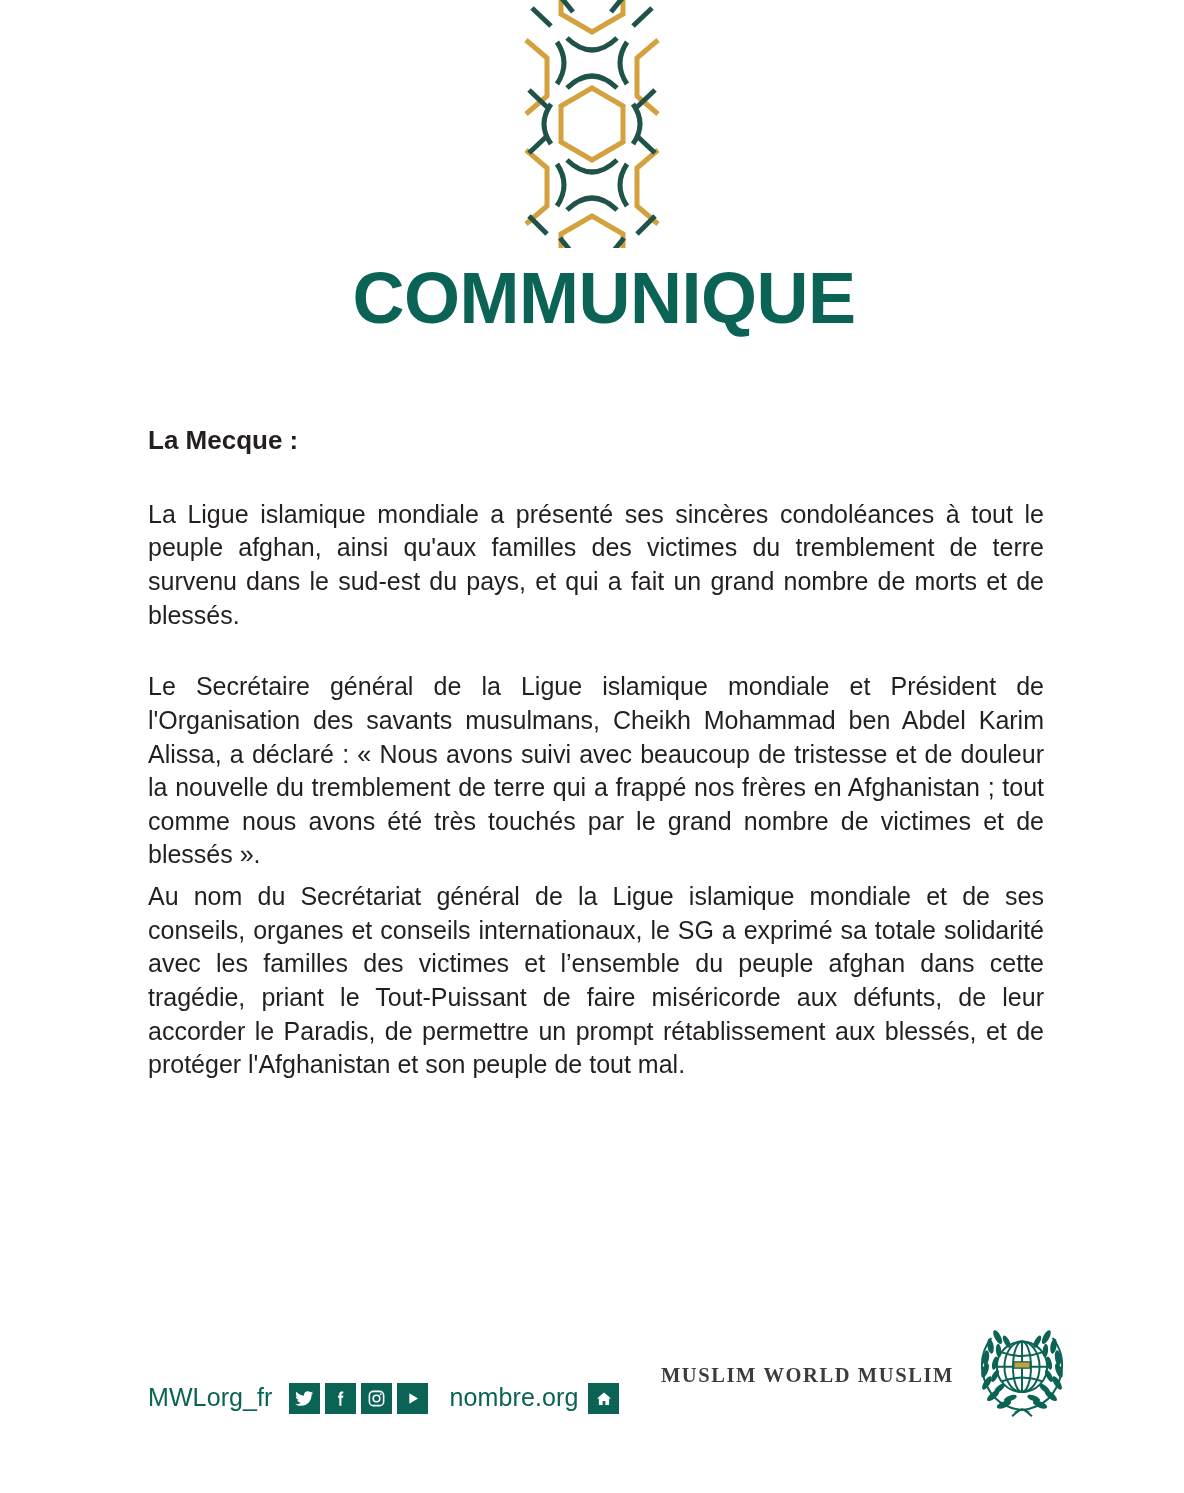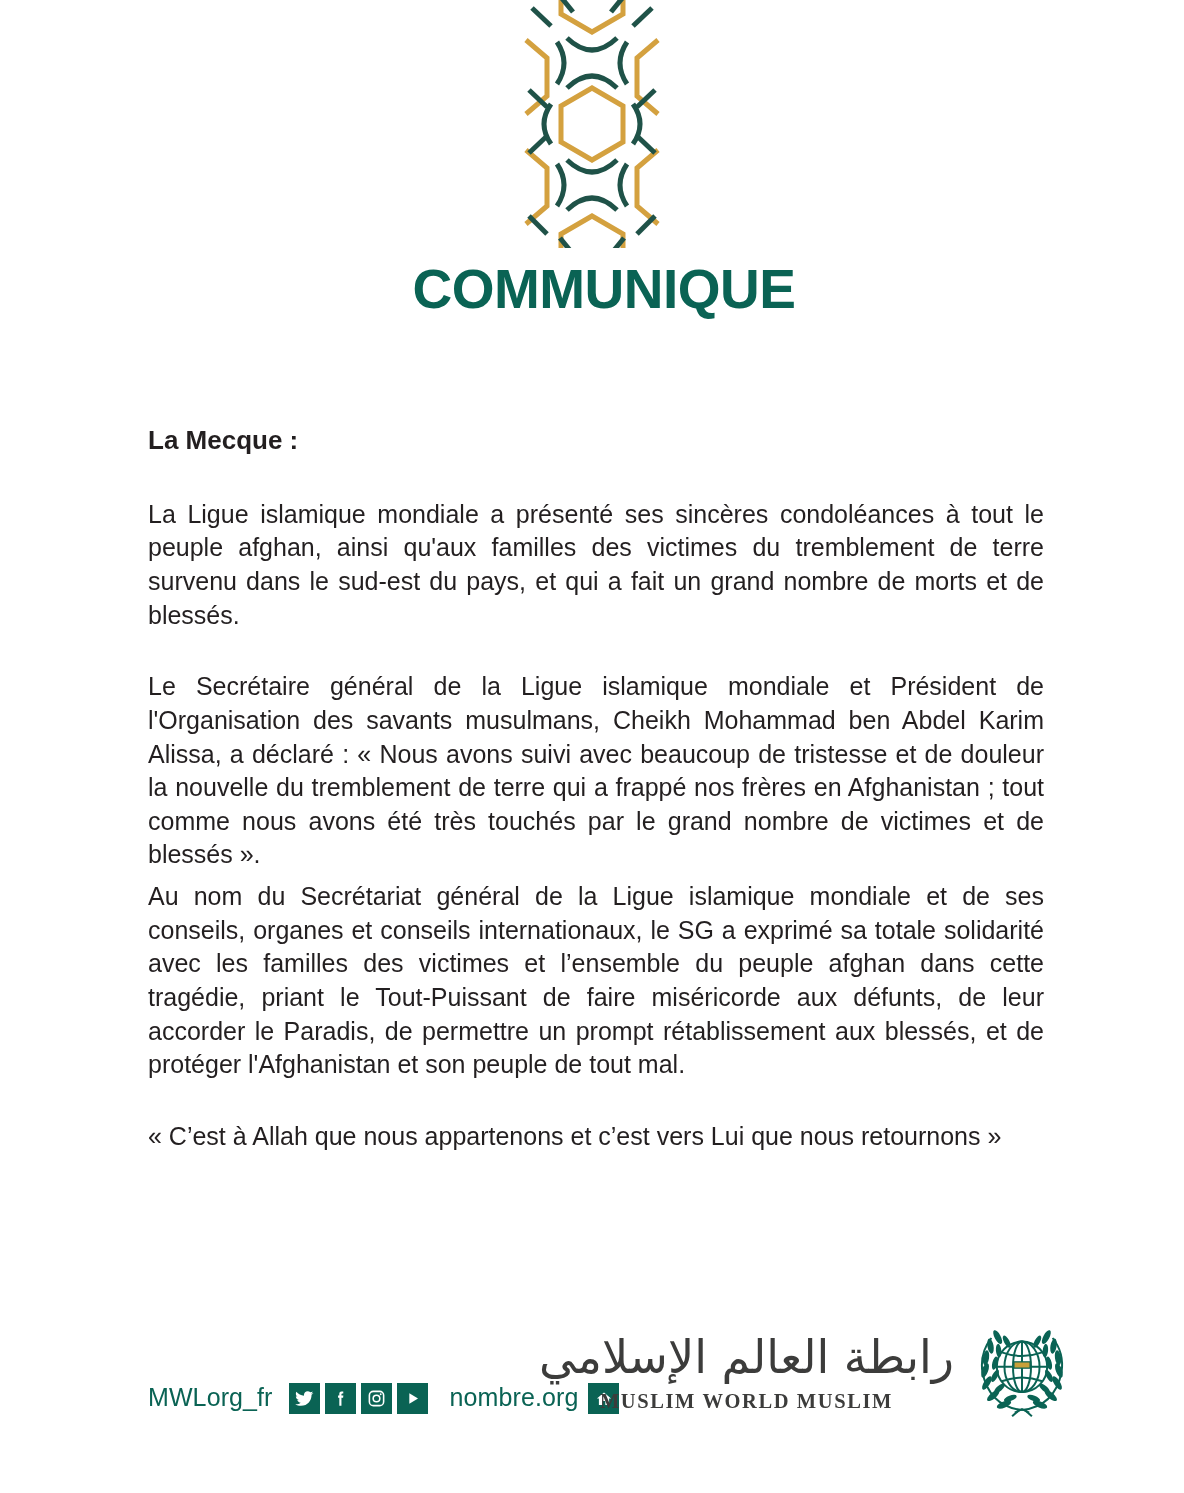--- a/index.html
+++ b/index.html
@@ -30,21 +30,21 @@
     height: 248px;
     display: block;
   }
 
   
   .title {
     position: absolute;
     top: 262px;
     left: 0; right: 0;
     text-align: center;
-    font-size: 55px;
+    font-size: 72px;
     font-weight: 700;
     letter-spacing: -0.5px;
     color: #0a6354;
     line-height: 1;
     font-family: "Liberation Sans", sans-serif;
     margin-left: 24px;
   }
 
   
   .body-block {
@@ -213,21 +213,20 @@
   </svg>
 </div>
 
 <div class="title">COMMUNIQUE</div>
 
 <div class="body-block">
   <div class="lead">La Mecque :</div>
   <p class="para">La Ligue islamique mondiale a présenté ses sincères condoléances à tout le peuple afghan, ainsi qu'aux familles des victimes du tremblement de terre survenu dans le sud-est du pays, et qui a fait un grand nombre de morts et de blessés.</p>
   <p class="para tight">Le Secrétaire général de la Ligue islamique mondiale et Président de l'Organisation des savants musulmans, Cheikh Mohammad ben Abdel Karim Alissa, a déclaré : « Nous avons suivi avec beaucoup de tristesse et de douleur la nouvelle du tremblement de terre  qui a frappé nos frères en Afghanistan ; tout comme nous avons été très touchés par le grand nombre de victimes et de blessés ».</p>
   <p class="para">Au nom du Secrétariat général de la Ligue islamique mondiale et de ses conseils, organes et conseils internationaux, le SG a exprimé sa totale solidarité avec les familles des victimes et l’ensemble du peuple afghan dans cette tragédie, priant le Tout-Puissant de faire miséricorde aux défunts, de leur accorder le Paradis, de permettre un prompt rétablissement aux blessés, et de protéger l'Afghanistan et son peuple de tout mal.</p>
-  <p class="para last">« C’est à Allah que nous appartenons et c’est vers Lui que nous retournons »</p>
 </div>
 
 <div class="footer">
 
   <div class="footer-left">
     <span class="handle">MWLorg_fr</span>
 
     <div class="social-row">
       <a class="sbox">
         <svg width="19" height="19" viewBox="0 0 24 24" fill="#ffffff">
@@ -257,21 +256,20 @@
 
     <a class="home-box">
       <svg width="18" height="18" viewBox="0 0 24 24" fill="#ffffff">
           <path d="M12 3.2 2.6 11.3h2.6V20h5V14.6h3.6V20h5v-8.7h2.6z"></path>
         </svg>
     </a>
   </div>
 
   <div class="footer-right">
     <div class="wordmark">
-      <div class="arabic-mark">رابطة العالم الإسلامي</div>
       <div class="latin-mark">MUSLIM WORLD MUSLIM</div>
     </div>
 
     <svg class="emblem" viewBox="0 0 120 120">
       <g fill="none" stroke="#0a6354" stroke-width="2.2">
 
         <circle cx="60" cy="52" r="28"></circle>
 
         <ellipse cx="60" cy="52" rx="10" ry="28"></ellipse>
         <ellipse cx="60" cy="52" rx="19.5" ry="28"></ellipse>

